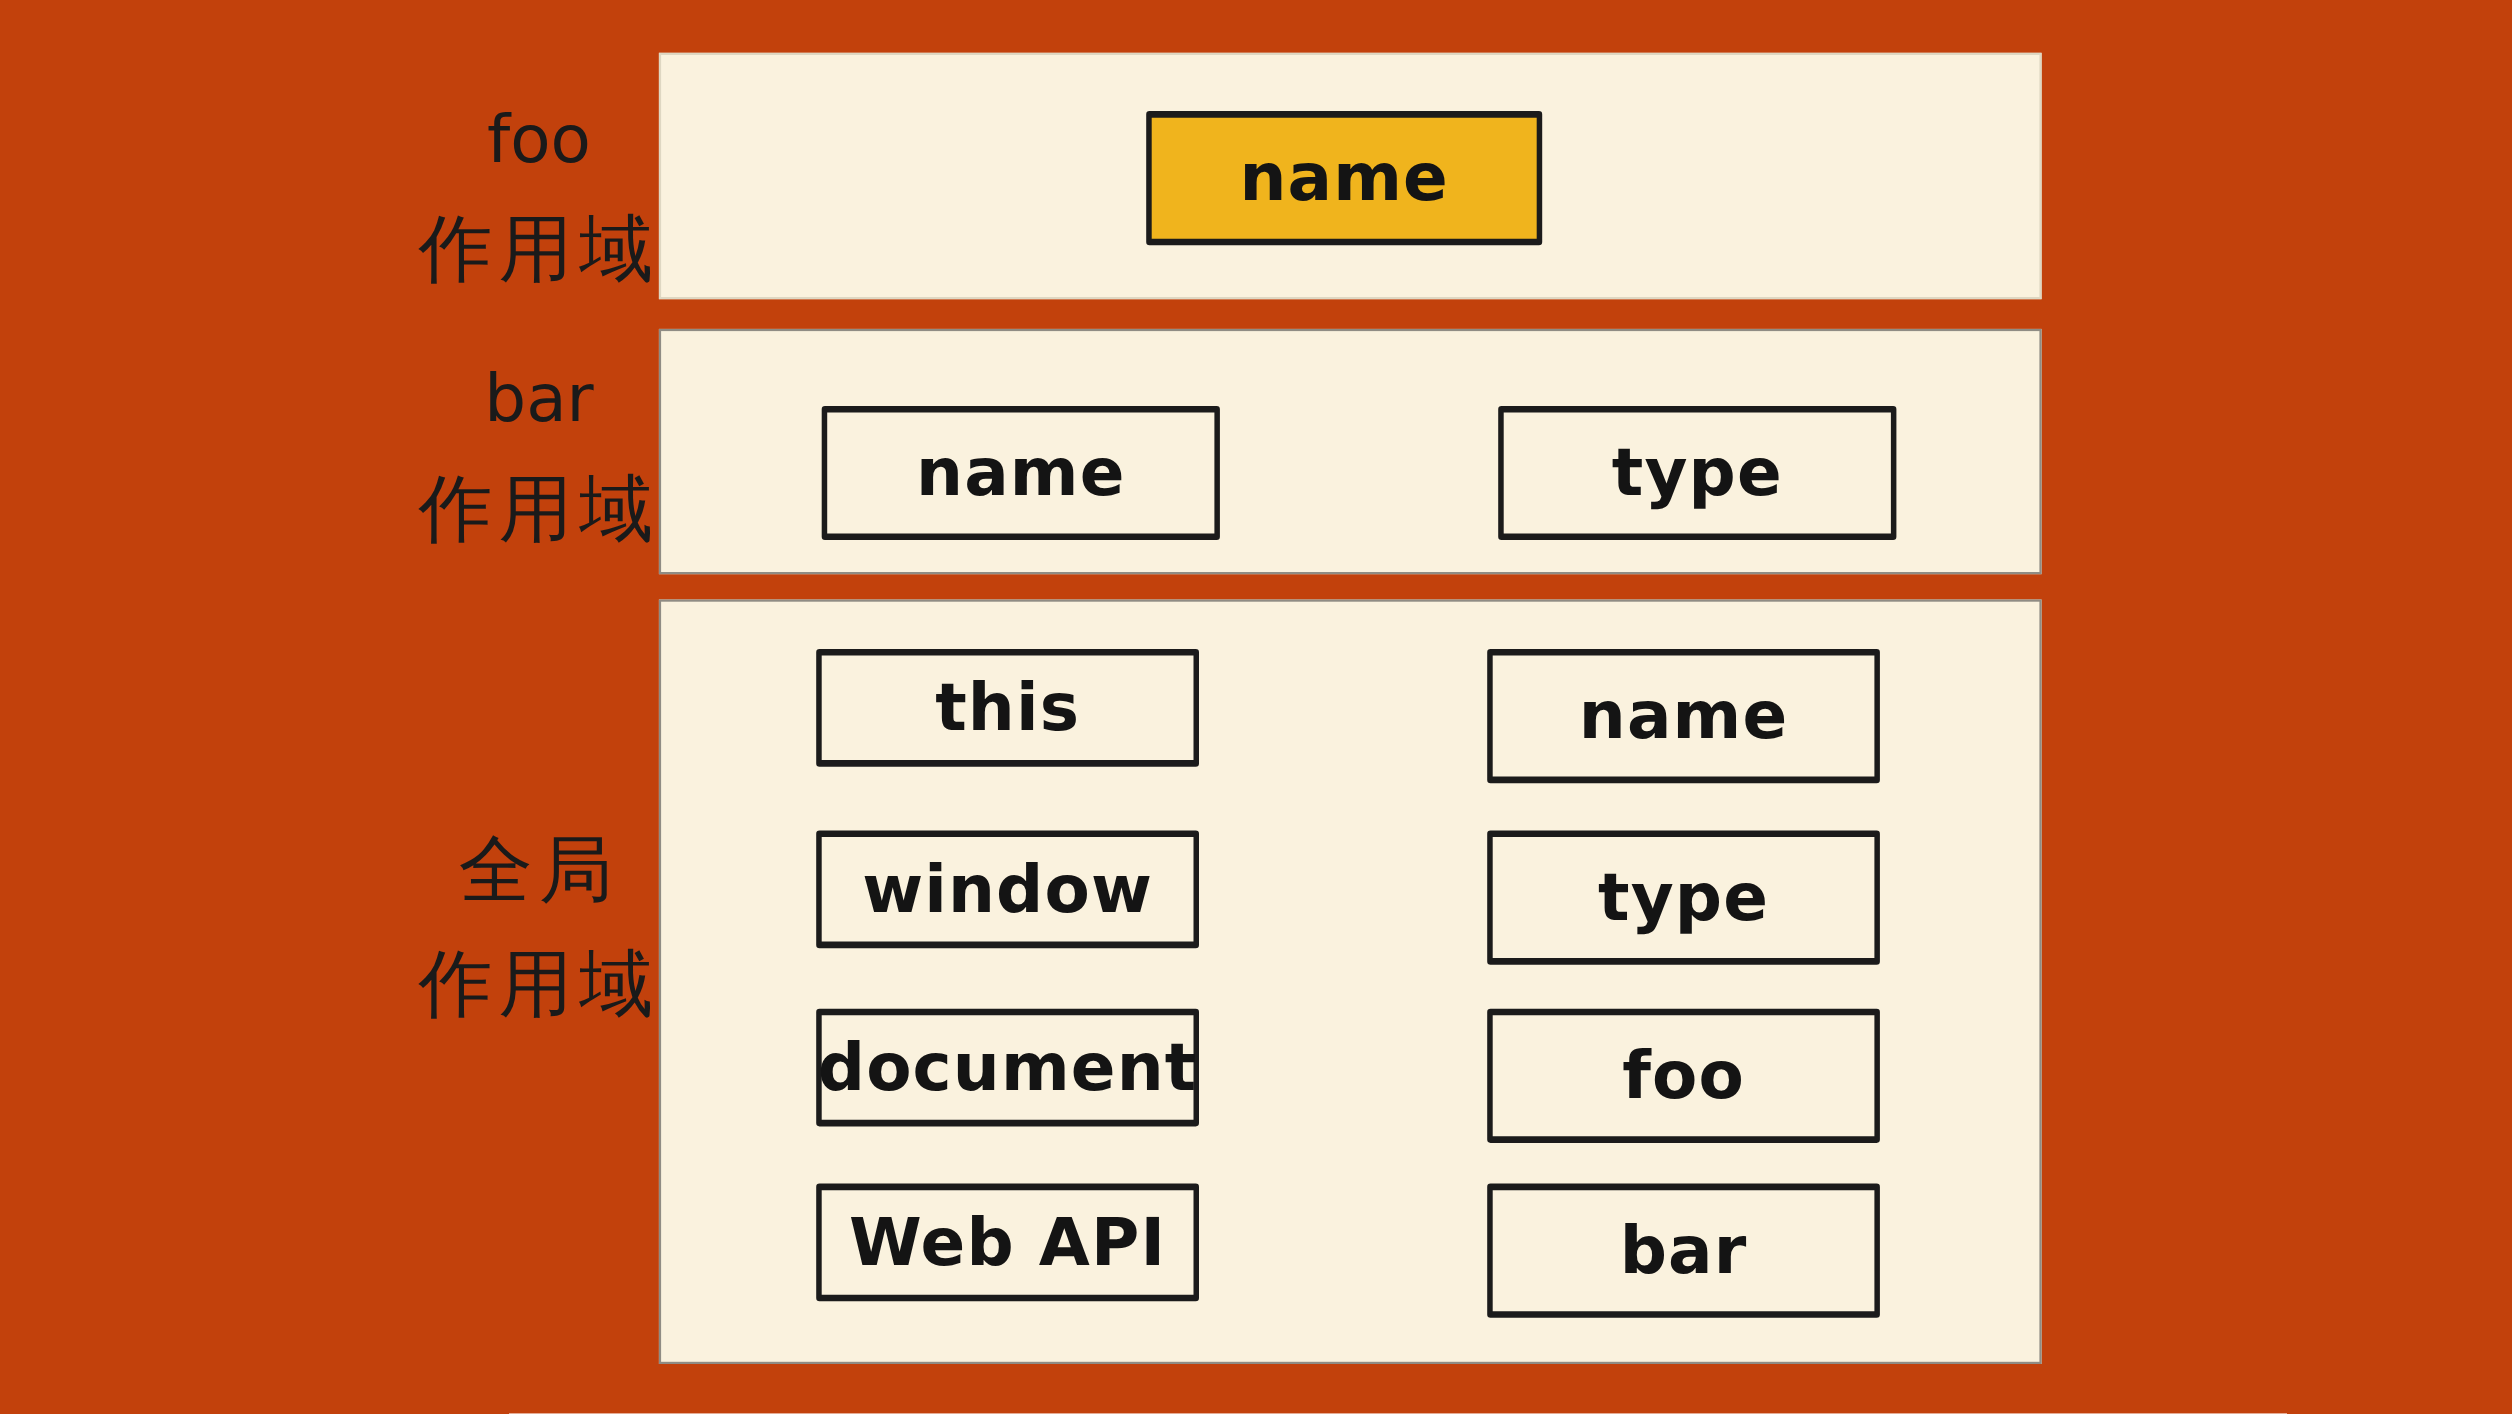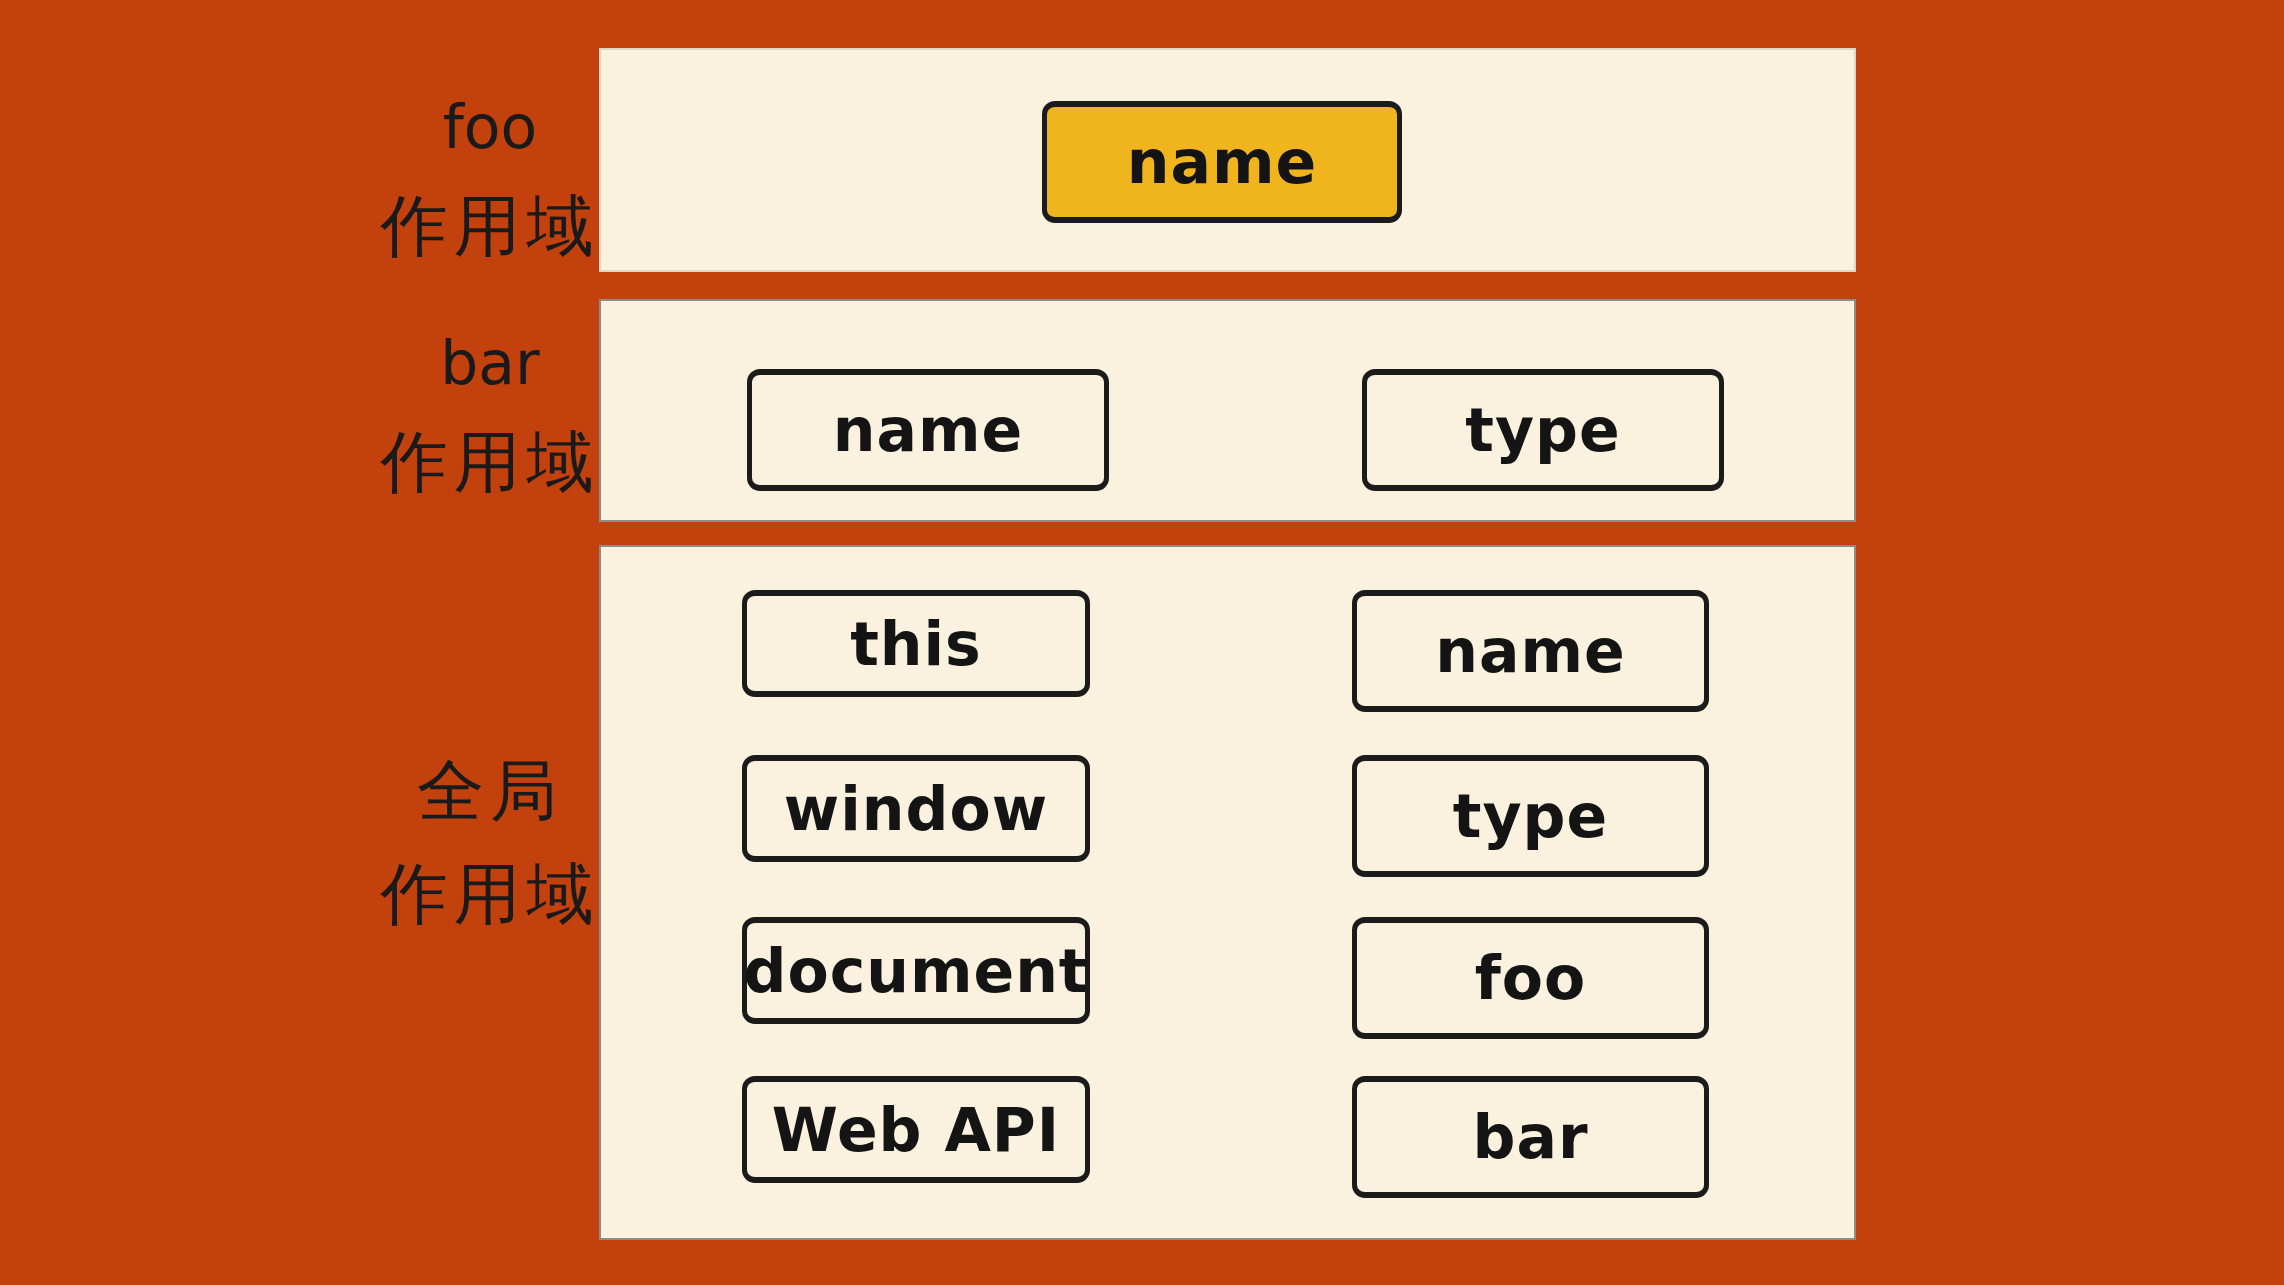--- a/index.html
+++ b/index.html
@@ -44,21 +44,21 @@
   .scope-bar    { top: 299px; height: 223px; border: 2px solid #8f8c84; }
   .scope-global { top: 545px; height: 695px; border: 2px solid #8f8c84; }
 
   
   .var-box {
     position: absolute;
     box-sizing: border-box;
     border: 5px solid #1b1b1b;
     border-top-width: 6px;
     border-bottom-width: 6px;
-    border-radius: 13px;
+    border-radius: 3px;
     display: flex;
     align-items: center;
     justify-content: center;
     font-size: 60px;
     font-weight: bold;
     letter-spacing: 1px;
     color: #141414;
     background: transparent;
   }
   .var-box.highlight { background: #f0b41d; }

